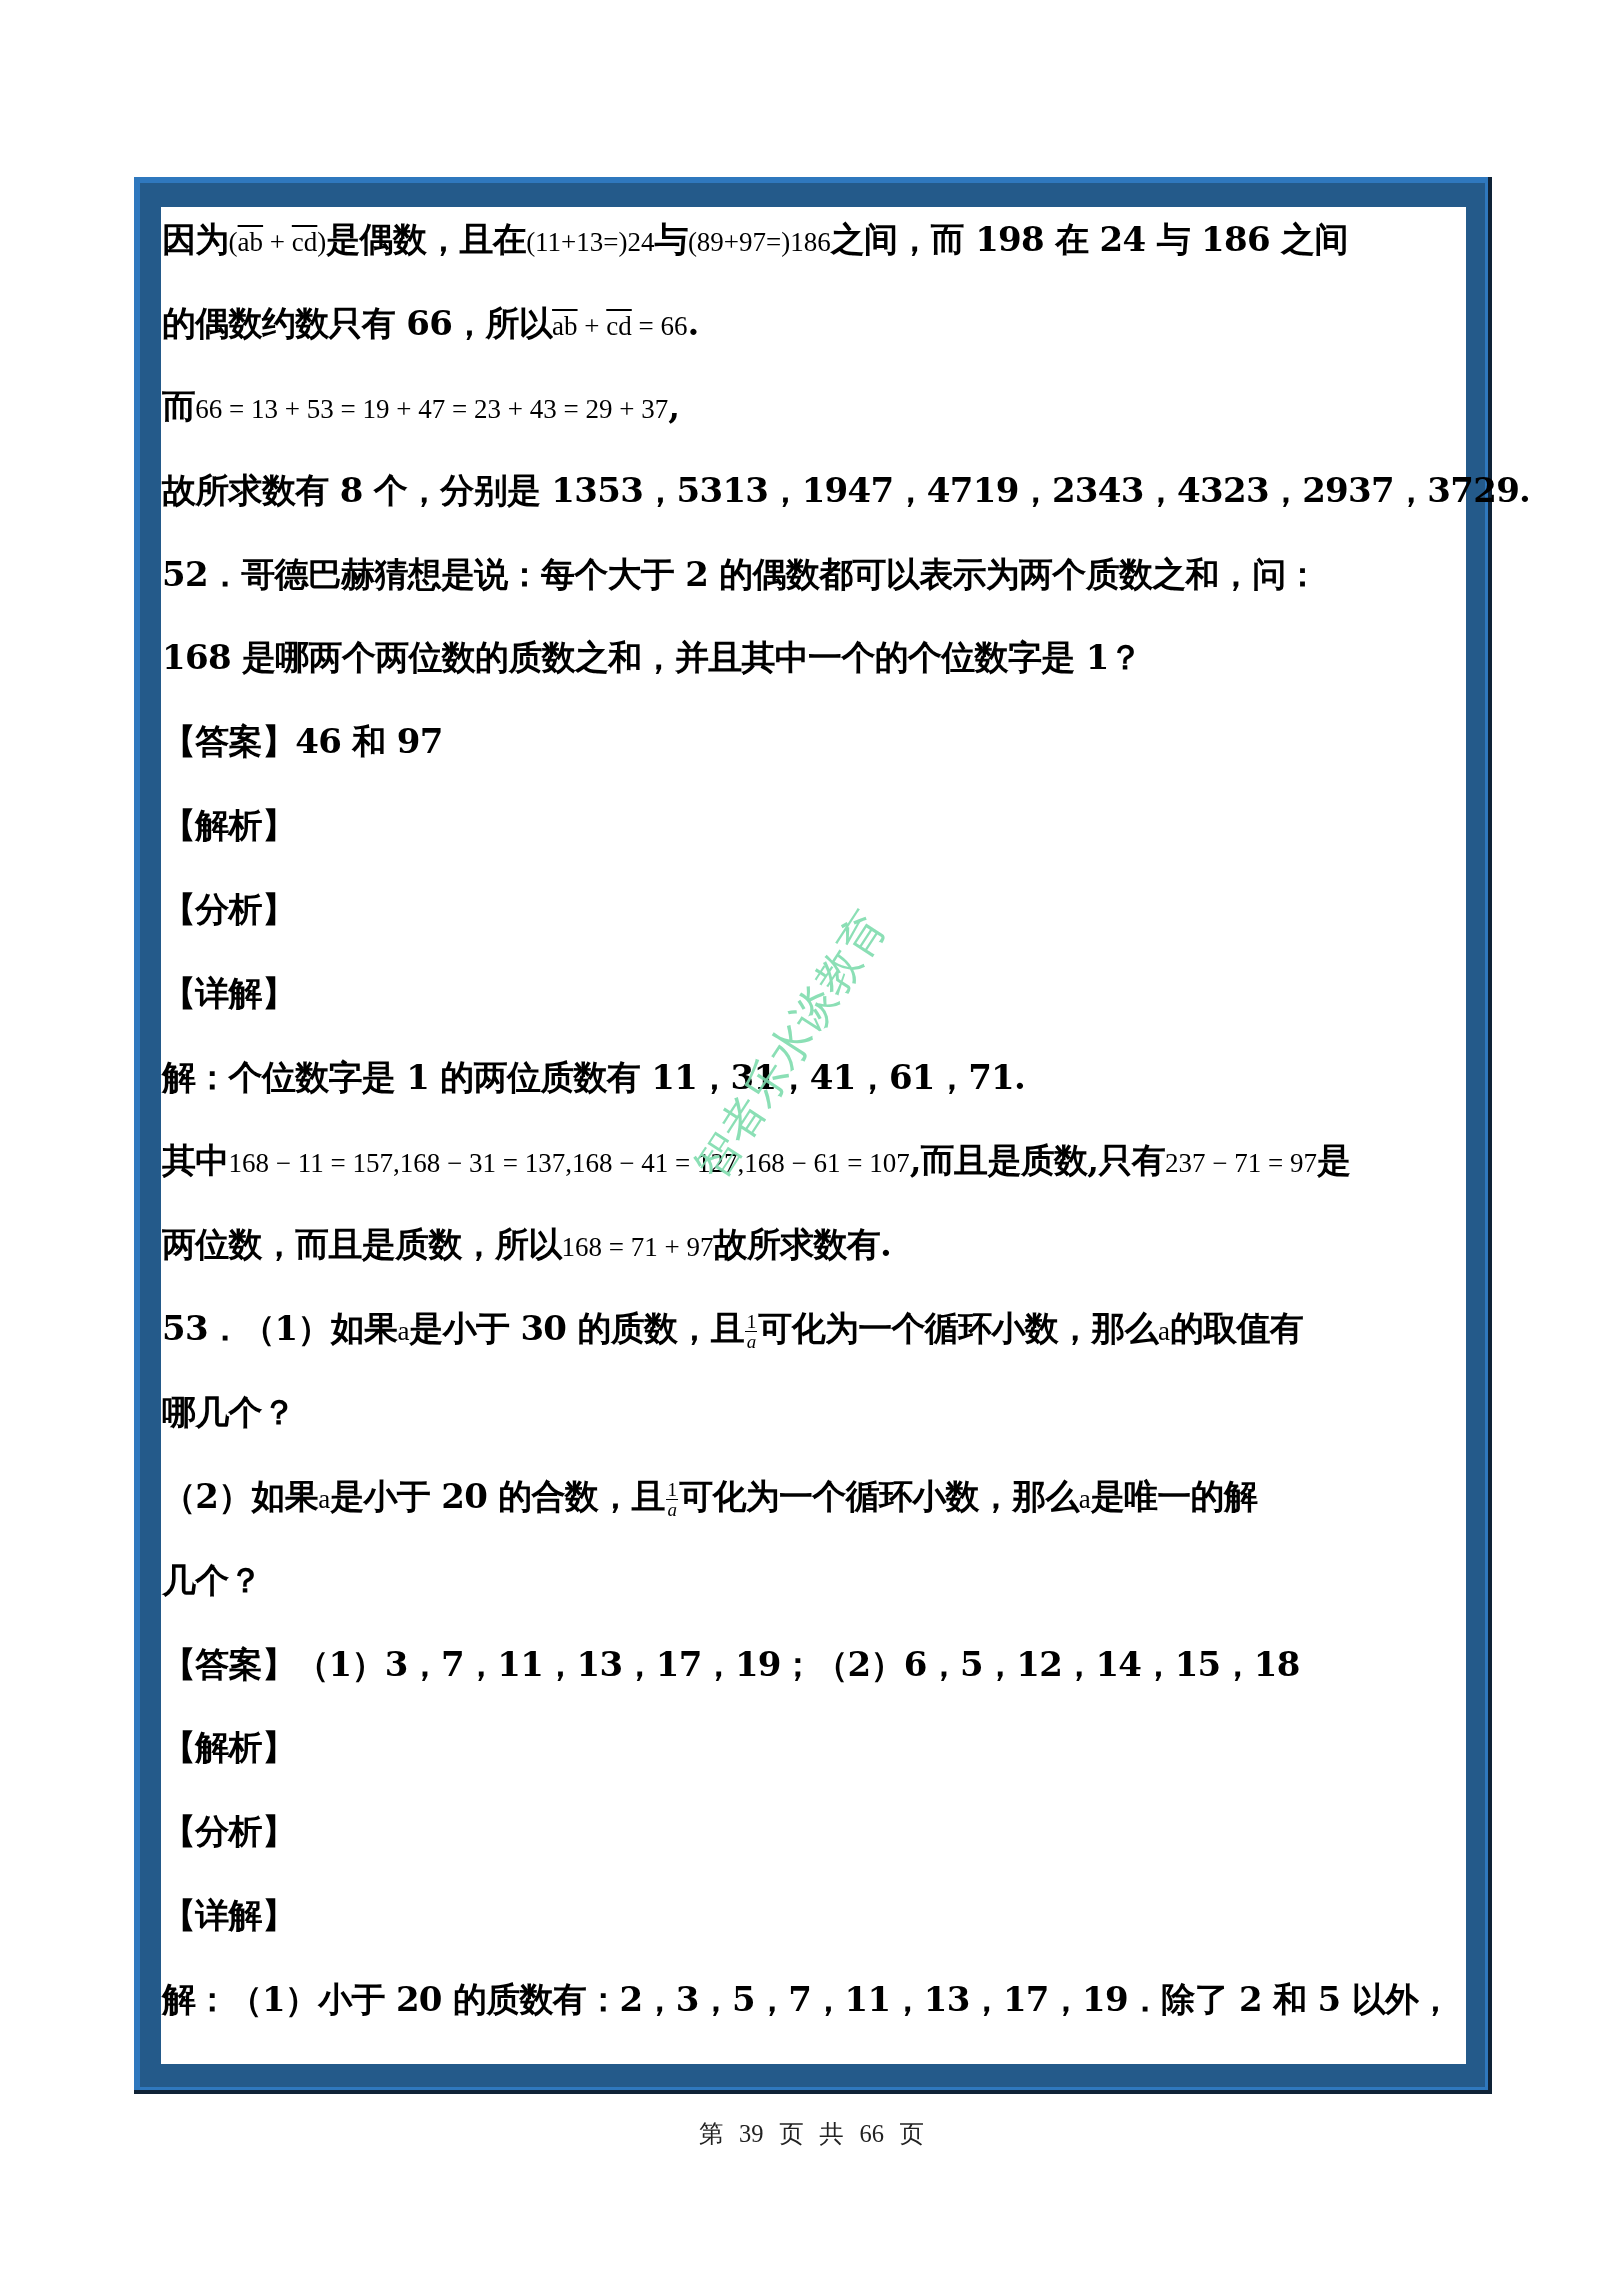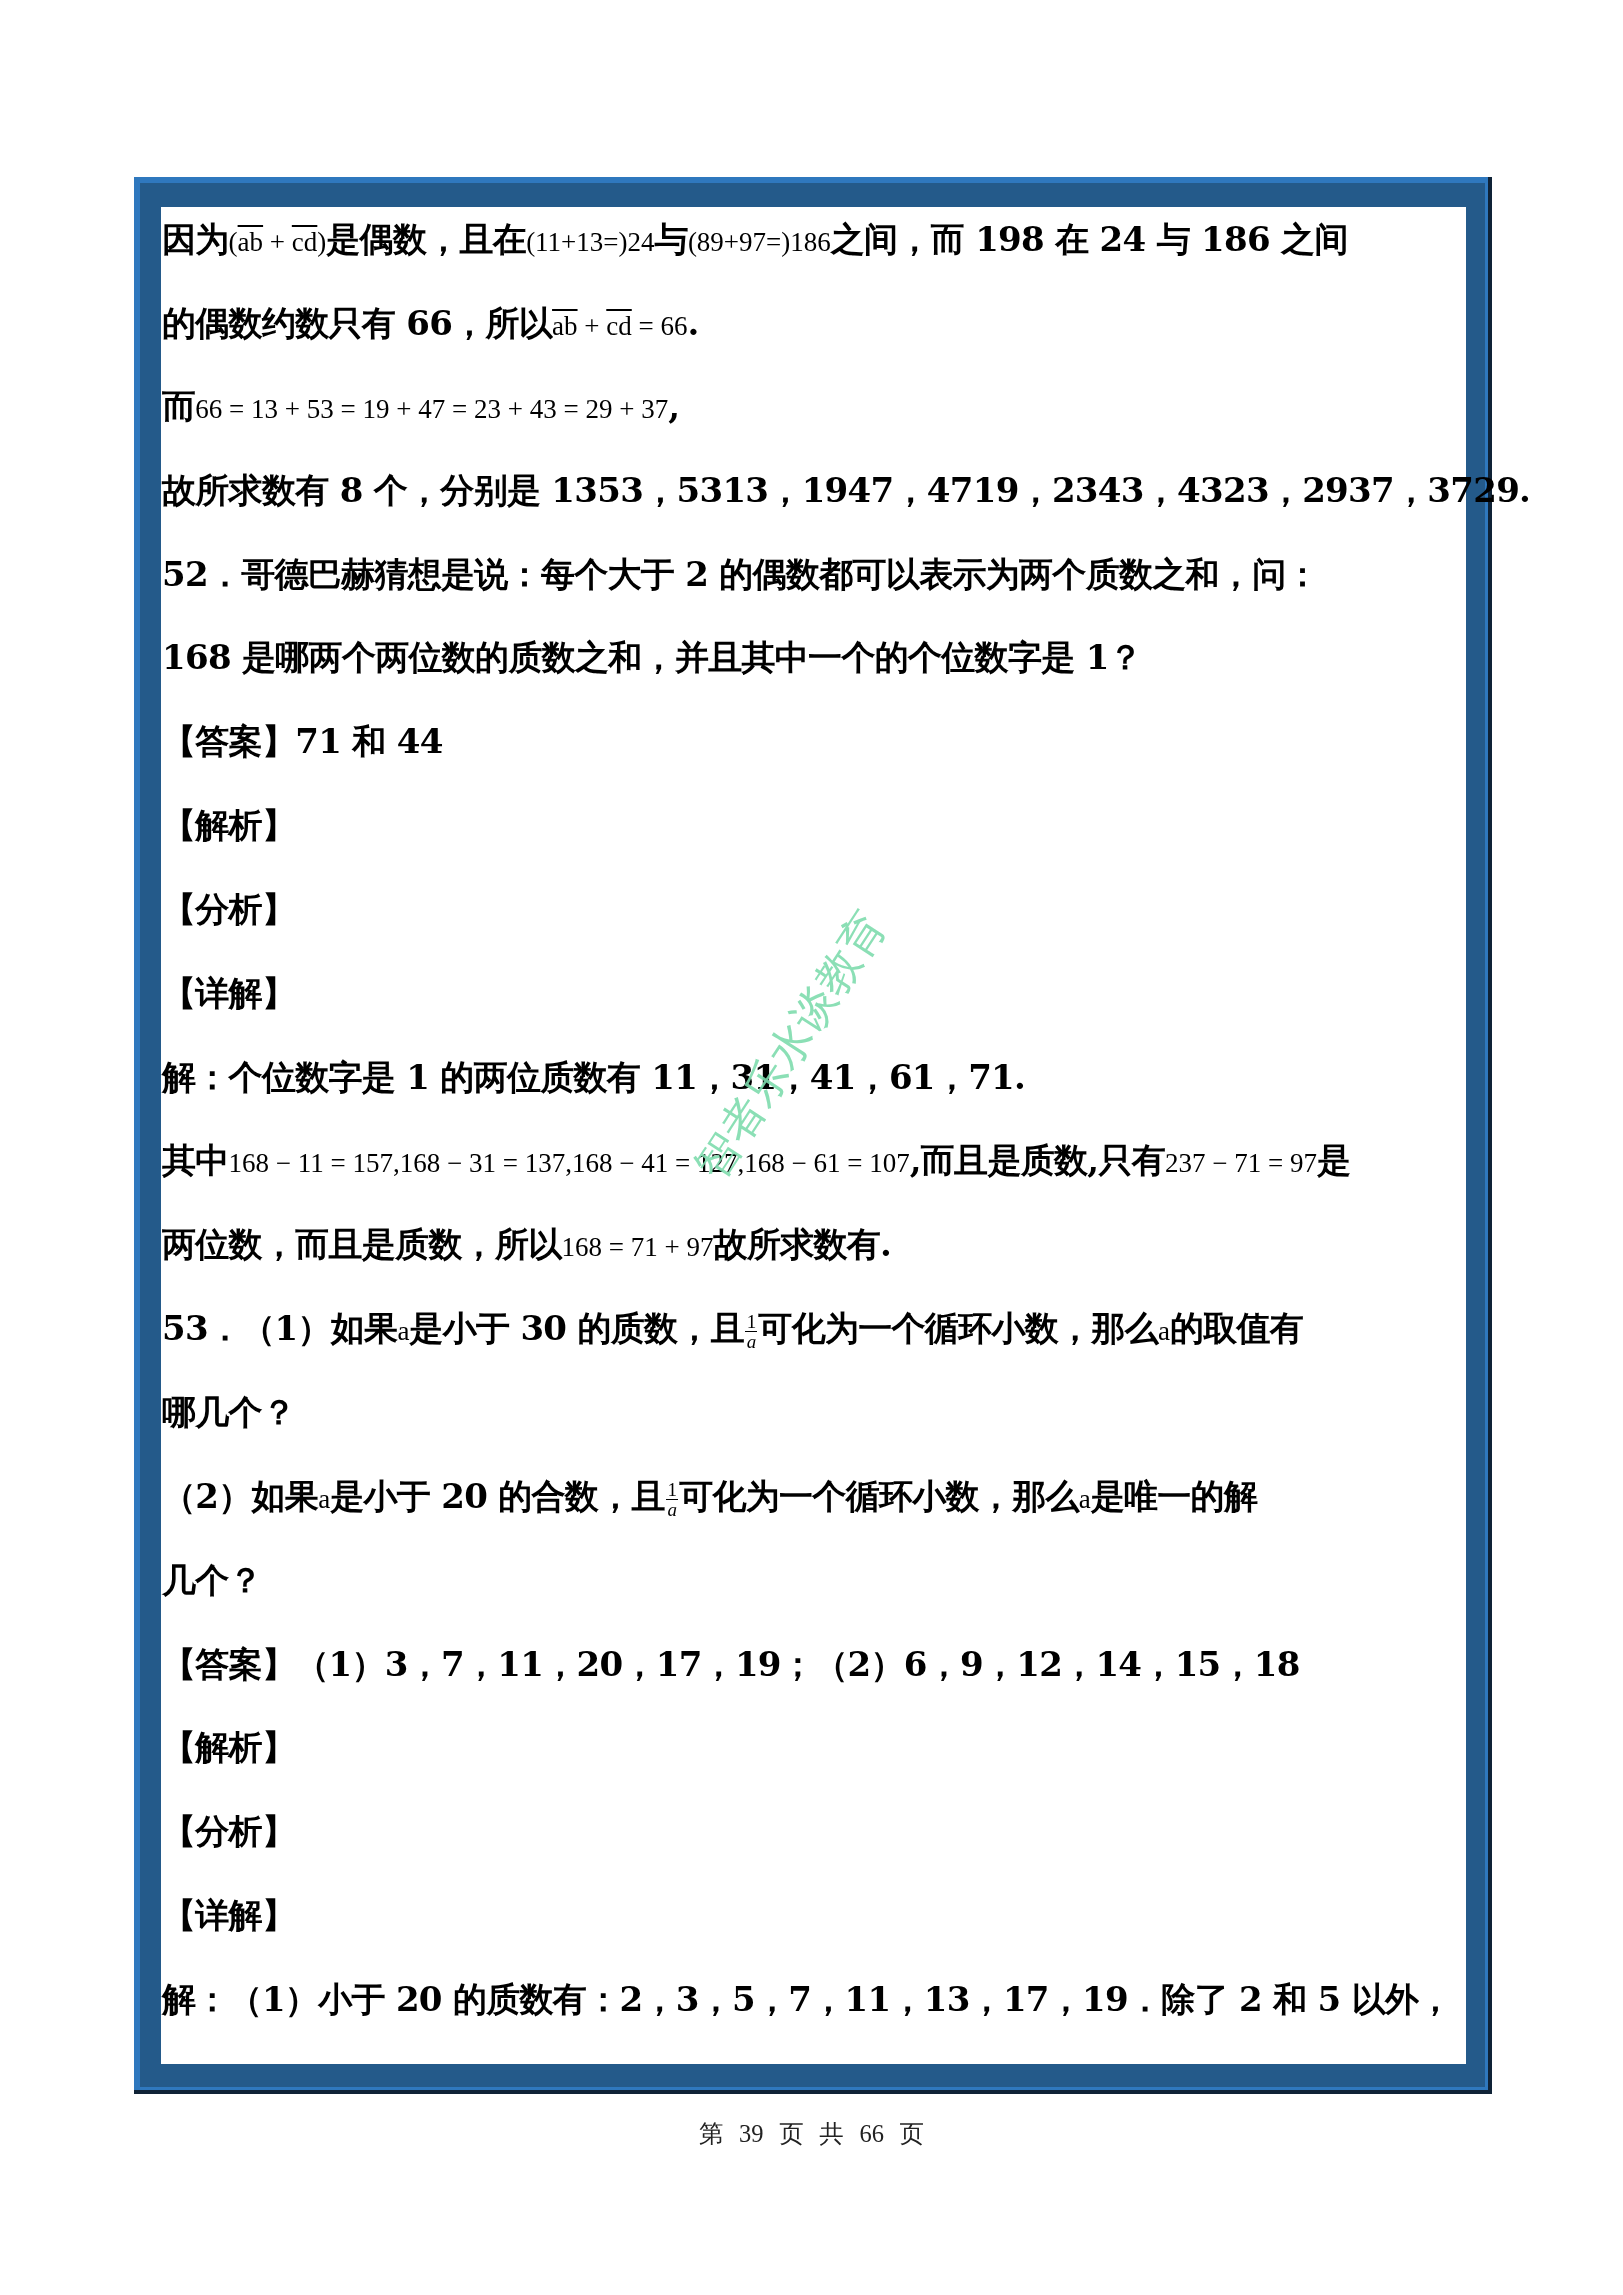--- a/index.html
+++ b/index.html
@@ -51,40 +51,40 @@
   </div>
   <div class="line" style="top:299px">
     <span>的偶数约数只有 66，所以</span><span class="math"><span class="var ovl">ab</span> + <span class="var ovl">cd</span> = 66</span><span>.</span>
   </div>
   <div class="line" style="top:382px">
     <span>而</span><span class="math">66 = 13 + 53 = 19 + 47 = 23 + 43 = 29 + 37</span><span>,</span>
   </div>
   <div class="line" style="top:466px">故所求数有 8 个，分别是 1353，5313，1947，4719，2343，4323，2937，3729.</div>
   <div class="line" style="top:550px">52．哥德巴赫猜想是说：每个大于 2 的偶数都可以表示为两个质数之和，问：</div>
   <div class="line" style="top:633px">168 是哪两个两位数的质数之和，并且其中一个的个位数字是 1？</div>
-  <div class="line" style="top:717px">【答案】71 和 44</div>
+  <div class="line" style="top:717px">【答案】46 和 97</div>
   <div class="line" style="top:801px">【解析】</div>
   <div class="line" style="top:885px">【分析】</div>
   <div class="line" style="top:969px">【详解】</div>
   <div class="line" style="top:1053px">解：个位数字是 1 的两位质数有 11，31，41，61，71.</div>
   <div class="line" style="top:1136px">
     <span>其中</span><span class="math">168 − 11 = 157,168 − 31 = 137,168 − 41 = 127,168 − 61 = 107</span><span>,而且是质数,只有</span><span class="math">237 − 71 = 97</span><span>是</span>
   </div>
   <div class="line" style="top:1220px">
     <span>两位数，而且是质数，所以</span><span class="math">168 = 71 + 97</span><span>故所求数有.</span>
   </div>
   <div class="line" style="top:1304px">
     <span>53．（1）如果</span><span class="math var">a</span><span>是小于 30 的质数，且</span><span class="frac"><span class="num">1</span><span class="den">a</span></span><span>可化为一个循环小数，那么</span><span class="math var">a</span><span>的取值有</span>
   </div>
   <div class="line" style="top:1388px">哪几个？</div>
   <div class="line" style="top:1472px">
     <span>（2）如果</span><span class="math var">a</span><span>是小于 20 的合数，且</span><span class="frac"><span class="num">1</span><span class="den">a</span></span><span>可化为一个循环小数，那么</span><span class="math var">a</span><span>是唯一的解</span>
   </div>
   <div class="line" style="top:1556px">几个？</div>
-  <div class="line" style="top:1640px">【答案】（1）3，7，11，20，17，19；（2）6，9，12，14，15，18</div>
+  <div class="line" style="top:1640px">【答案】（1）3，7，11，13，17，19；（2）6，5，12，14，15，18</div>
   <div class="line" style="top:1723px">【解析】</div>
   <div class="line" style="top:1807px">【分析】</div>
   <div class="line" style="top:1891px">【详解】</div>
   <div class="line" style="top:1975px">解：（1）小于 20 的质数有：2，3，5，7，11，13，17，19．除了 2 和 5 以外，</div>
 </div>
 
 <div class="watermark">智者乐水谈教育</div>
 
 <div class="footer">第 39 页 共 66 页</div>
 

